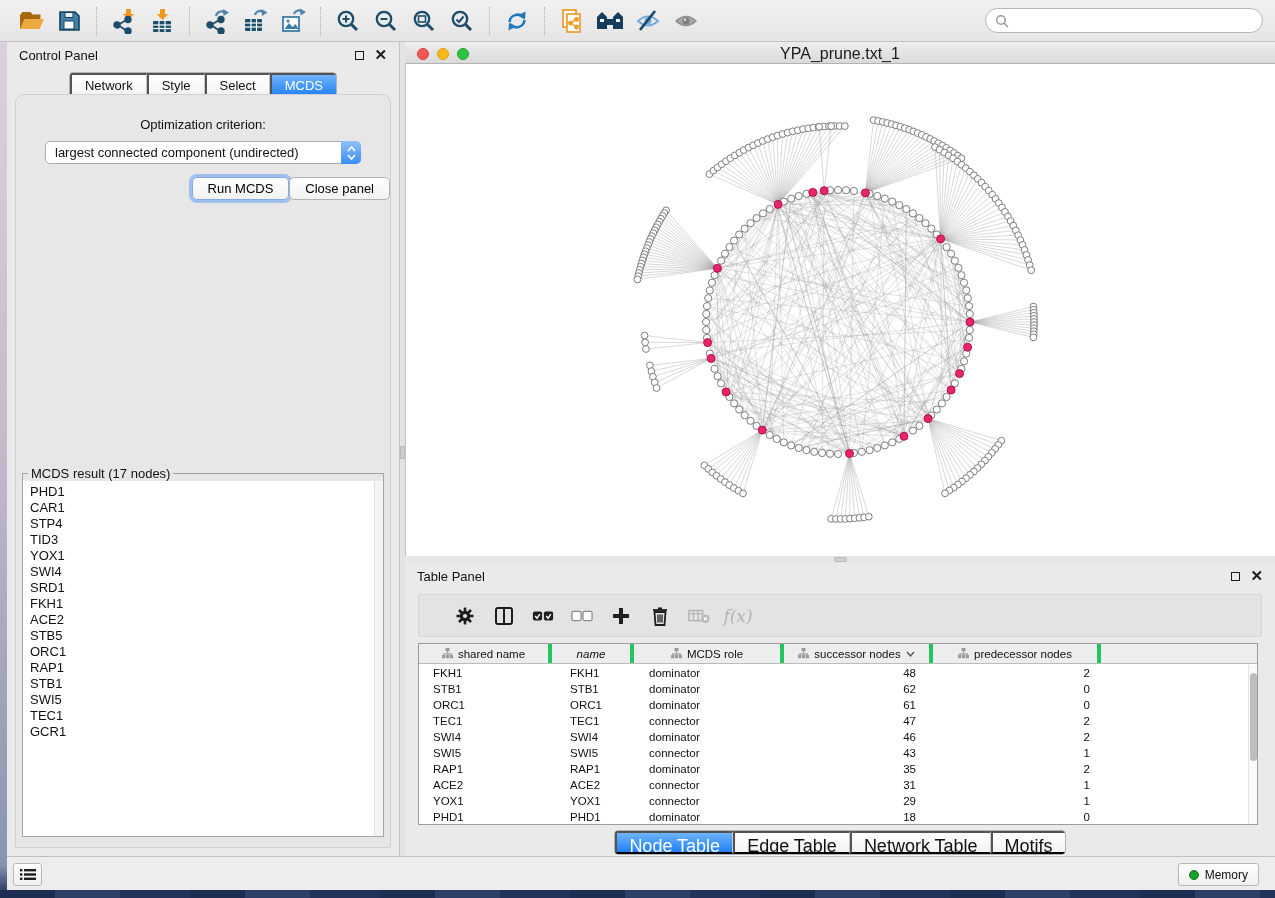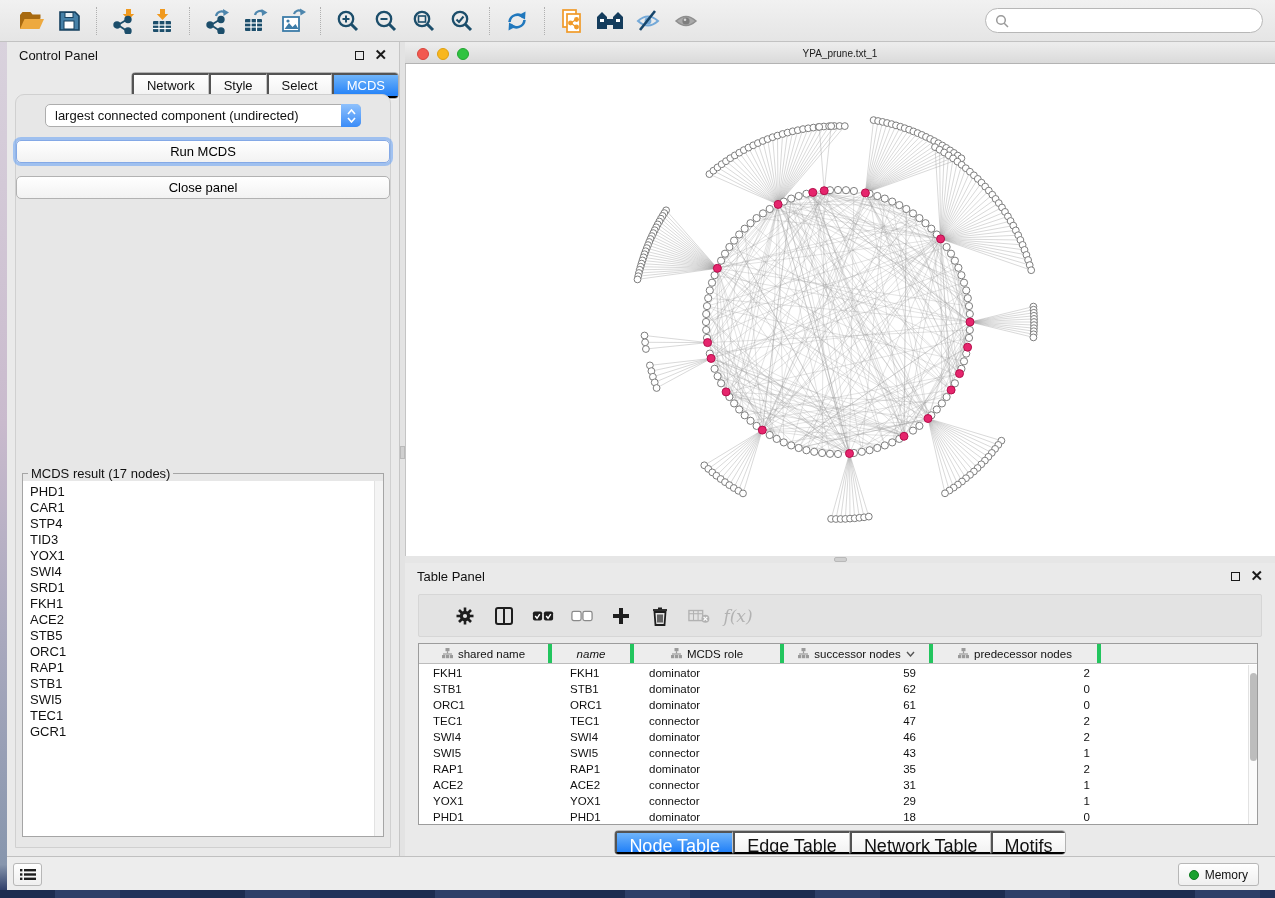--- a/index.html
+++ b/index.html
@@ -32,50 +32,50 @@
   .seg{display:inline-flex;border:1px solid #b2b2b2;border-radius:4px;overflow:hidden;
     background:#fff;box-shadow:0 1px 0 rgba(255,255,255,.6);}
   .seg .segb{padding:3px 13px;font-size:13px;background:linear-gradient(#fff,#f2f2f2);
     border-right:1px solid #c6c6c6;color:#111;white-space:nowrap;}
   .seg .segb:last-child{border-right:none;}
   .seg .segb.sel{background:linear-gradient(#6fb4fa,#2180f8);color:#fff;}
 
   
   #control-panel{position:absolute;left:7px;top:42px;width:393px;height:814px;background:#eaeaea;
     border-right:1px solid #c6c6c6;}
-  #cp-tabs{position:absolute;left:0;right:0;top:30px;display:flex;justify-content:flex-end;}
+  #cp-tabs{position:absolute;left:0;right:0;top:30px;display:flex;justify-content:center;}
   #cp-body{position:absolute;left:8px;right:8px;top:52px;bottom:8px;background:#e7e7e7;
     border:1px solid #d0d0d0;border-radius:9px 9px 0 0;}
   #opt-label{margin-top:22px;text-align:center;font-size:13px;}
   #opt-row{margin-top:9px;display:flex;justify-content:center;}
   .mac-select{width:316px;height:23px;border:1px solid #adadad;border-radius:5px;background:#fff;
     display:flex;align-items:center;font-size:13px;padding-left:9px;position:relative;}
   .sel-step{position:absolute;right:-1px;top:-1px;width:20px;height:23px;border-radius:0 5px 5px 0;
     background:linear-gradient(#8fc1fc,#3a8cf8);display:flex;flex-direction:column;
     align-items:center;justify-content:center;gap:2px;}
-  #btn-row{margin-top:13px;display:flex;justify-content:flex-end;gap:13px;flex-direction:column;}
+  #btn-row{margin-top:13px;display:flex;justify-content:flex-end;}
   .mac-btn{height:23px;padding:0 15px;border:1px solid #b2b2b2;border-radius:5px;
     background:linear-gradient(#fff,#f2f2f2);font-size:13px;font-family:"Liberation Sans",sans-serif;}
   .mac-btn.focus{box-shadow:0 0 0 3px rgba(100,160,245,.55);border-color:#84a9e6;}
   #mcds-box{position:absolute;left:6px;right:6px;top:371px;bottom:10px;border:1px solid #a5a5a5;}
   #mcds-box legend{font-size:13px;margin-left:5px;padding:0 3px;}
   #mcds-inner{position:relative;width:100%;height:100%;background:#fff;overflow:hidden;}
   #mcds-list{position:absolute;inset:0 10px 0 0;padding:3px 0 0 7px;font-size:13px;line-height:16px;}
   .mcds-track{position:absolute;right:0;top:0;bottom:0;width:9px;background:#f4f4f4;border-left:1px solid #e2e2e2;}
 
   
   #v-splitter{position:absolute;left:400px;top:42px;width:5px;height:814px;background:#e3e3e3;}
   #v-grip{position:absolute;left:0;top:404px;width:5px;height:13px;background:#cfcfcf;border:1px solid #b9b9b9;}
   #h-splitter{position:absolute;left:405px;top:556px;width:870px;height:7px;background:#e6e6e6;}
   #h-grip{width:13px;height:5px;margin:1px auto;background:#cfcfcf;border:1px solid #b9b9b9;border-radius:2px;}
 
   
   #network-window{position:absolute;left:405px;top:44px;width:870px;height:512px;}
   #net-titlebar{height:20px;background:linear-gradient(#ececec,#dadada);border-bottom:1px solid #b3b3b3;
-    position:relative;display:flex;align-items:center;justify-content:center;font-size:10px;color:#1a1a1a;}
+    position:relative;display:flex;align-items:center;justify-content:center;font-size:16px;color:#1a1a1a;}
   #traffic{position:absolute;left:12px;top:4px;display:flex;gap:8px;}
   .tl{width:12px;height:12px;border-radius:50%;}
   #net-canvas{position:absolute;left:0;top:20px;right:0;bottom:0;background:#fff;border-left:1px solid #c4c4c4;}
   #graph-svg{display:block;}
 
   
   #table-panel{position:absolute;left:405px;top:563px;width:870px;height:293px;background:#eaeaea;}
   #tbl-toolbar{position:absolute;left:13px;right:13px;top:31px;height:43px;background:#e3e3e3;
     border:1px solid #d6d6d6;border-radius:2px;display:flex;align-items:center;gap:17px;padding:0 35px;}
   .tti{width:22px;height:22px;display:flex;align-items:center;justify-content:center;}
@@ -287,20 +287,21 @@
   </div>
   <div id="cp-tabs">
     <span class="seg">
       <button class="segb">Network</button>
       <button class="segb">Style</button>
       <button class="segb">Select</button>
       <button class="segb sel">MCDS</button>
     </span>
   </div>
   <div id="cp-body">
+    <div id="opt-label">Optimization criterion:</div>
     <div id="opt-row">
       <div class="mac-select">
         <span>largest connected component (undirected)</span>
         <span class="sel-step">
           <svg width="9" height="6" viewBox="0 0 9 6">
               <path d="M1 5 l3.5-4 3.5 4" fill="none" stroke="#fff" stroke-width="1.6"></path>
             </svg>
           <svg width="9" height="6" viewBox="0 0 9 6">
               <path d="M1 1 l3.5 4 3.5-4" fill="none" stroke="#fff" stroke-width="1.6"></path>
             </svg>
@@ -1179,21 +1180,21 @@
           </svg>
           <span>predecessor nodes</span>
         </div>
         <div class="hcell fill"></div>
       </div>
     <div id="tbl-rows">
         <div class="trow">
           <div class="tc c0">FKH1</div>
           <div class="tc c1">FKH1</div>
           <div class="tc c2">dominator</div>
-          <div class="tc c3">59</div>
+          <div class="tc c3">48</div>
           <div class="tc c4">2</div>
         </div>
         <div class="trow">
           <div class="tc c0">STB1</div>
           <div class="tc c1">STB1</div>
           <div class="tc c2">dominator</div>
           <div class="tc c3">62</div>
           <div class="tc c4">0</div>
         </div>
         <div class="trow">

